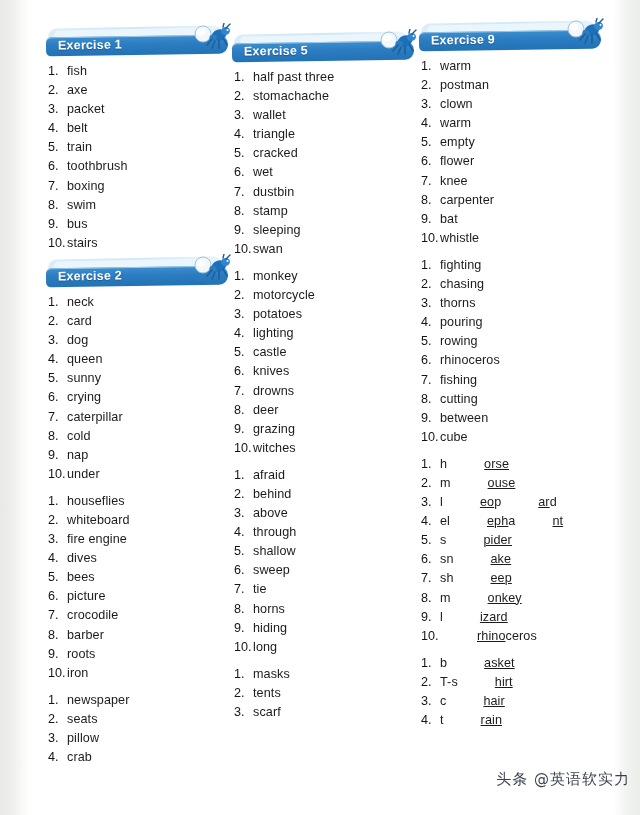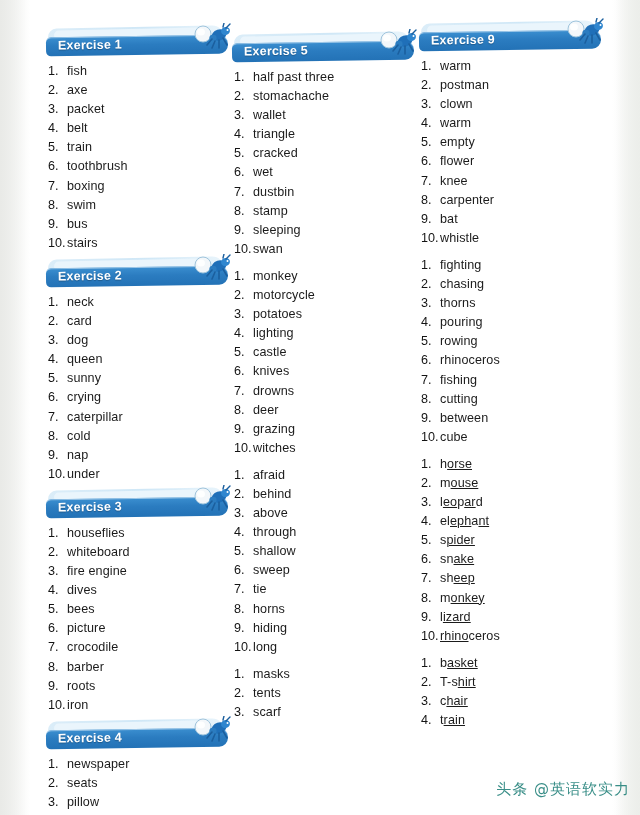--- a/index.html
+++ b/index.html
@@ -109,27 +109,27 @@
   }
   .num{
     display:inline-block;
     width:23px;
     flex:0 0 23px;
     padding-left:4px;
     box-sizing:border-box;
     color:#141414;
   }
   .word{letter-spacing:.1px;}
-  .word u{text-decoration:underline;text-decoration-thickness:1px;text-underline-offset:1px;}
+  .word u{text-decoration:underline;text-decoration-thickness:1px;text-underline-offset:1px;margin-left:37px;}
 
   .watermark{
     position:absolute;
-    right:10px;bottom:16px;
+    right:10px;bottom:26px;
     font-size:15px;
-    color:#0f766e;
+    color:#0f172a;
     font-family:"DejaVu Sans",sans-serif;
     opacity:.82;
     letter-spacing:1px;
     white-space:nowrap;
   }
   .edge-left{
     position:absolute;left:0;top:0;width:30px;height:815px;
     background:linear-gradient(to right,#e9eae7,rgba(255,255,255,0));
     pointer-events:none;
   }
@@ -262,36 +262,20 @@
             <span class="num">9.</span>
             <span class="word">nap</span>
           </li>
           <li>
             <span class="num">10.</span>
             <span class="word">under</span>
           </li>
         </ul>
       </div>
       <div class="card">
-        <div class="banner">
-          <div class="wash"></div>
-          <div class="wash2"></div>
-          <div class="bar"></div>
-          <svg class="bug" viewBox="0 0 42 30" xmlns="http://www.w3.org/2000/svg">
-    <ellipse cx="11" cy="11" rx="8" ry="8" fill="#f3f7fa" stroke="#9fc4dc" stroke-width="1"></ellipse>
-    <ellipse cx="9" cy="9" rx="4" ry="3.5" fill="#ffffff" opacity=".9"></ellipse>
-    <ellipse cx="27" cy="12" rx="7.5" ry="5.5" fill="#1f6fb8" transform="rotate(-18 27 12)"></ellipse>
-    <ellipse cx="33.5" cy="8" rx="4.5" ry="4" fill="#2f86cf" transform="rotate(-18 33.5 8)"></ellipse>
-    <ellipse cx="21" cy="15" rx="3.6" ry="3.2" fill="#2b7cc0"></ellipse>
-    <path d="M20 16 L15 22 M23 18 L20 25 M27 17 L27 25 M31 15 L35 22" stroke="#1b5f9e" stroke-width="1.6" fill="none" stroke-linecap="round"></path>
-    <path d="M34 5 L38 1 M31 4 L32 0" stroke="#1b5f9e" stroke-width="1.4" fill="none" stroke-linecap="round"></path>
-    <circle cx="35.5" cy="7" r="1" fill="#ffffff"></circle>
-  </svg>
-          <div class="bar-label">Exercise 3</div>
-        </div>
         <ul class="list">
           <li>
             <span class="num">1.</span>
             <span class="word">houseflies</span>
           </li>
           <li>
             <span class="num">2.</span>
             <span class="word">whiteboard</span>
           </li>
           <li>
@@ -322,36 +306,20 @@
             <span class="num">9.</span>
             <span class="word">roots</span>
           </li>
           <li>
             <span class="num">10.</span>
             <span class="word">iron</span>
           </li>
         </ul>
       </div>
       <div class="card">
-        <div class="banner">
-          <div class="wash"></div>
-          <div class="wash2"></div>
-          <div class="bar"></div>
-          <svg class="bug" viewBox="0 0 42 30" xmlns="http://www.w3.org/2000/svg">
-    <ellipse cx="11" cy="11" rx="8" ry="8" fill="#f3f7fa" stroke="#9fc4dc" stroke-width="1"></ellipse>
-    <ellipse cx="9" cy="9" rx="4" ry="3.5" fill="#ffffff" opacity=".9"></ellipse>
-    <ellipse cx="27" cy="12" rx="7.5" ry="5.5" fill="#1f6fb8" transform="rotate(-18 27 12)"></ellipse>
-    <ellipse cx="33.5" cy="8" rx="4.5" ry="4" fill="#2f86cf" transform="rotate(-18 33.5 8)"></ellipse>
-    <ellipse cx="21" cy="15" rx="3.6" ry="3.2" fill="#2b7cc0"></ellipse>
-    <path d="M20 16 L15 22 M23 18 L20 25 M27 17 L27 25 M31 15 L35 22" stroke="#1b5f9e" stroke-width="1.6" fill="none" stroke-linecap="round"></path>
-    <path d="M34 5 L38 1 M31 4 L32 0" stroke="#1b5f9e" stroke-width="1.4" fill="none" stroke-linecap="round"></path>
-    <circle cx="35.5" cy="7" r="1" fill="#ffffff"></circle>
-  </svg>
-          <div class="bar-label">Exercise 4</div>
-        </div>
         <ul class="list">
           <li>
             <span class="num">1.</span>
             <span class="word">newspaper</span>
           </li>
           <li>
             <span class="num">2.</span>
             <span class="word">seats</span>
           </li>
           <li>

